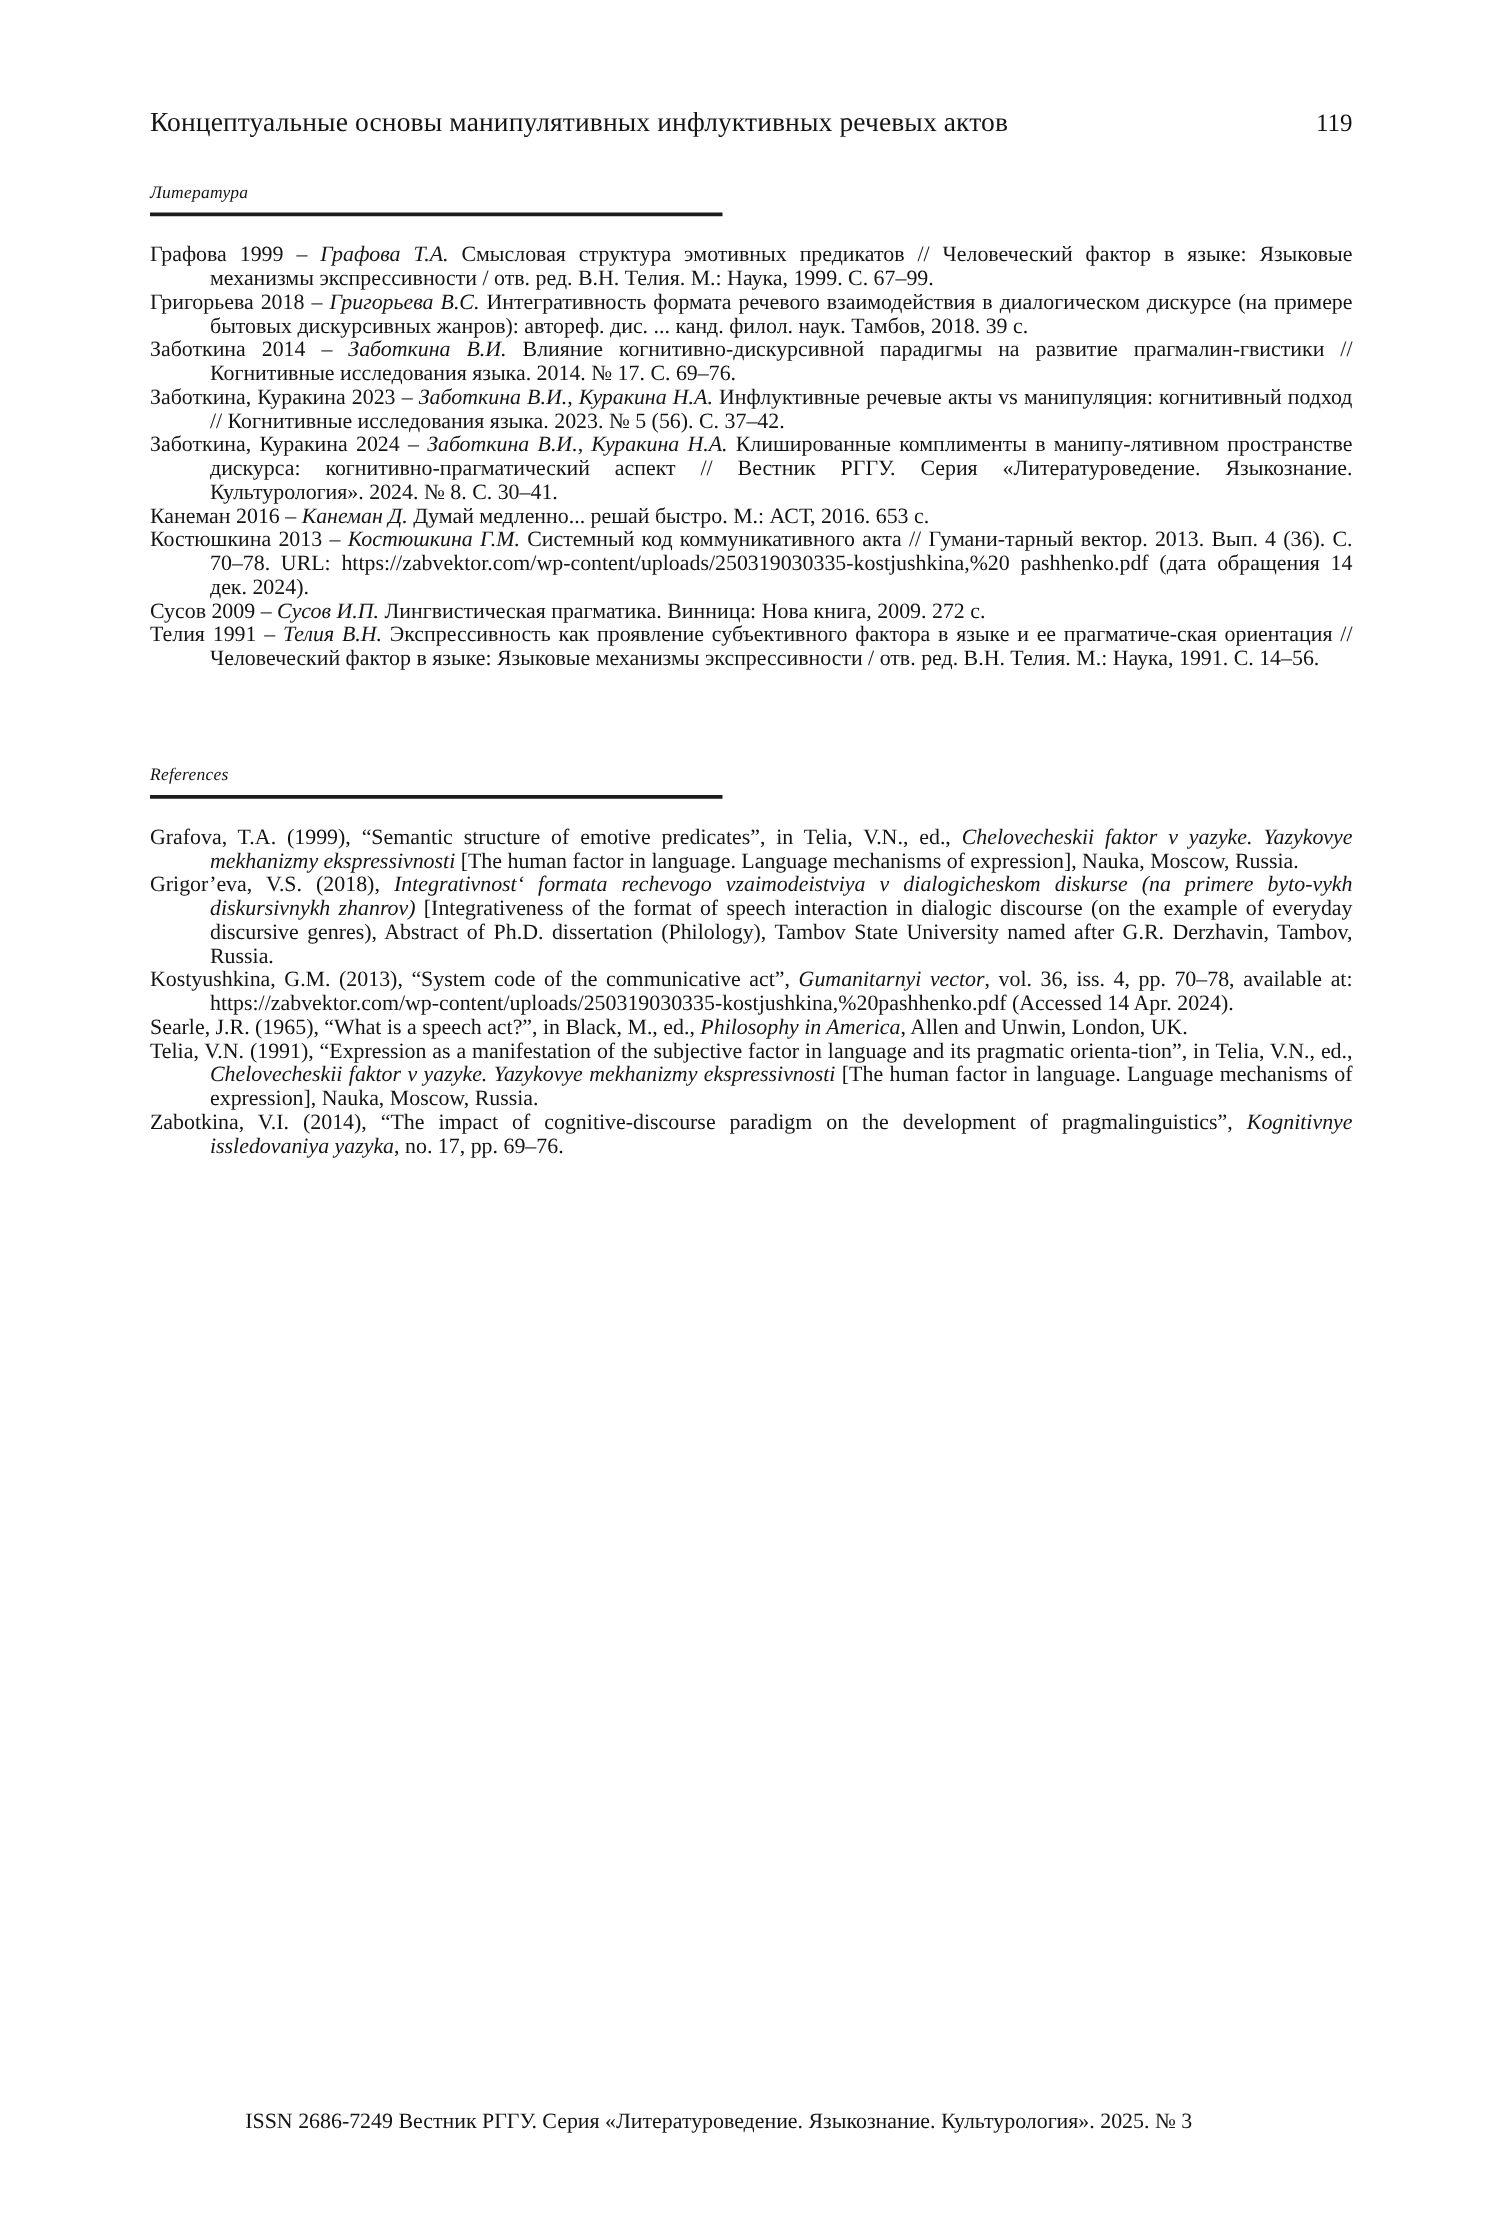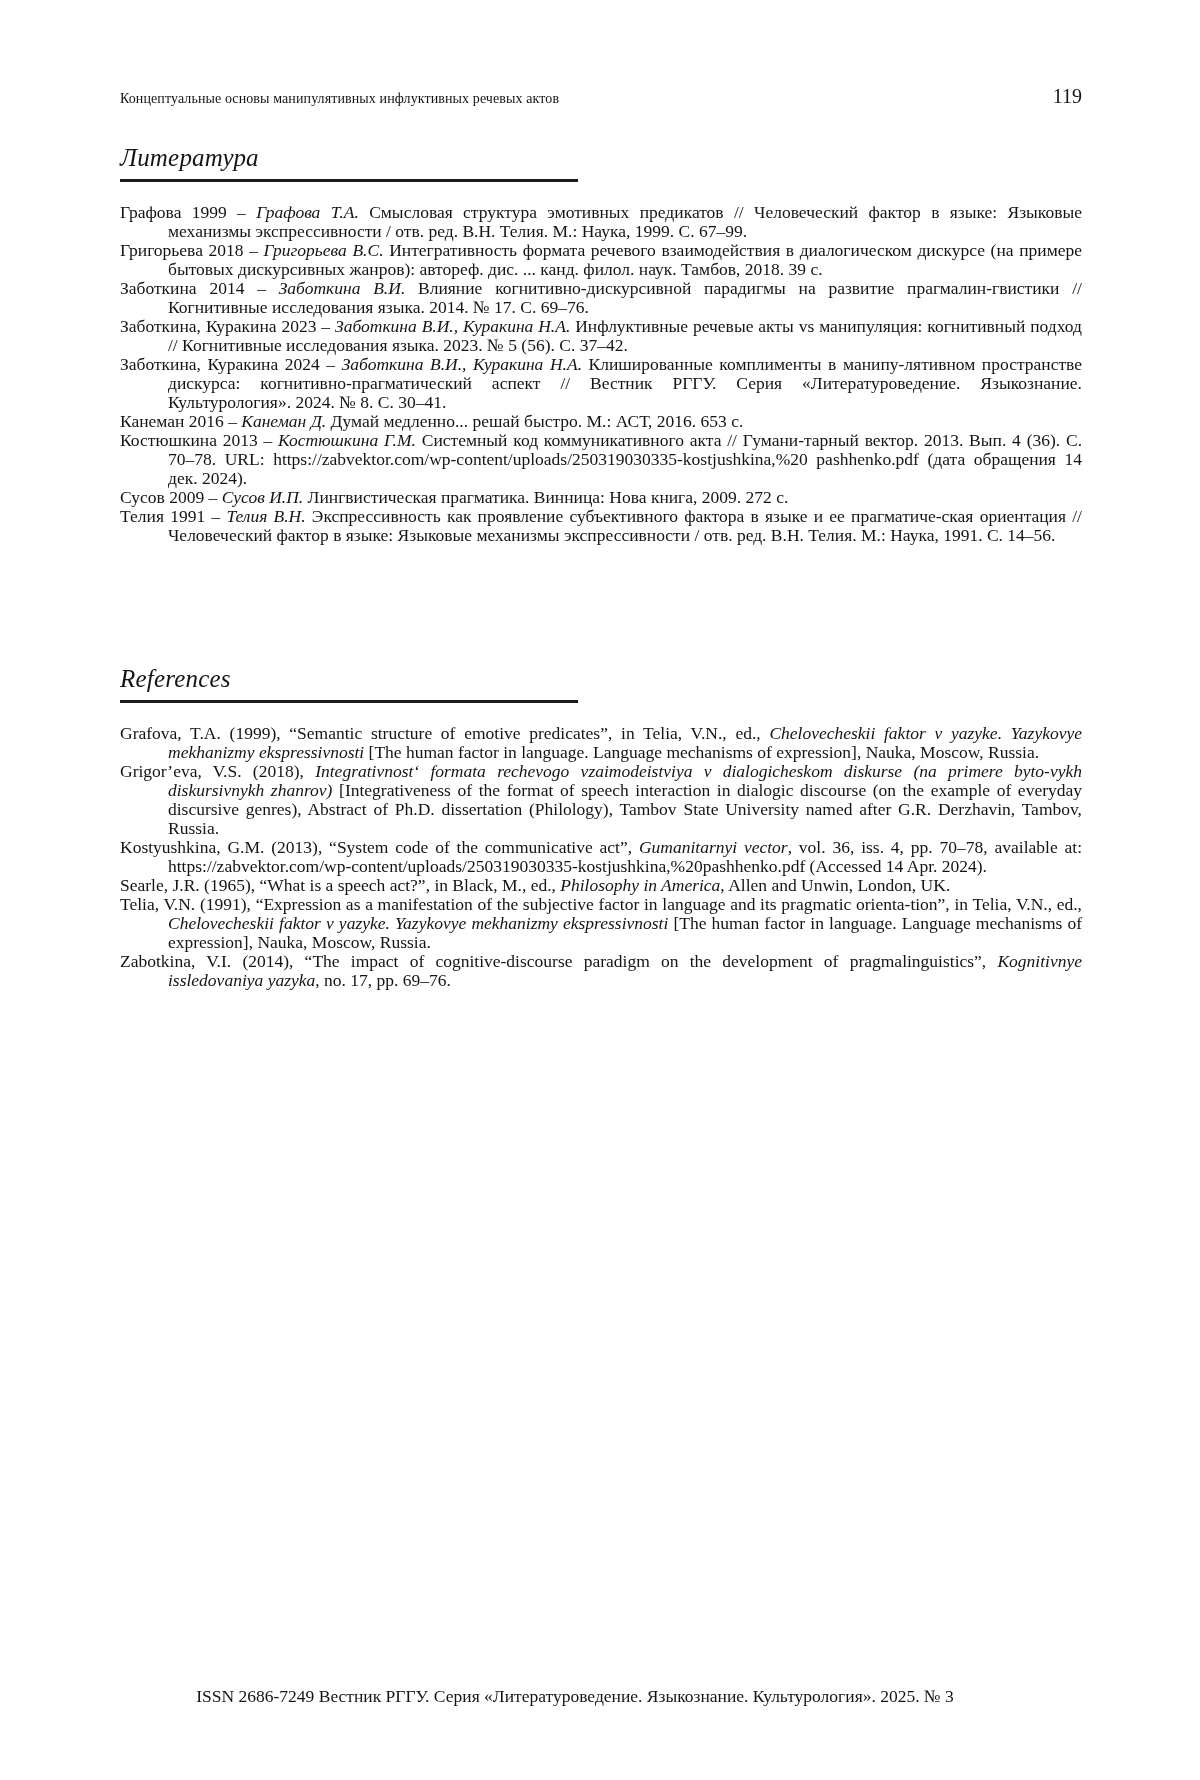--- a/index.html
+++ b/index.html
@@ -11,27 +11,27 @@
     padding: 85px 118px 0 120px;
     background: #ffffff;
     color: #141414;
     font-family: "Liberation Serif", "DejaVu Serif", serif;
   }
   .page-header {
     display: flex;
     justify-content: space-between;
     align-items: baseline;
   }
-  .running-title { font-size: 14px; letter-spacing: 0.1px; }
+  .running-title { font-size: 22px; letter-spacing: 0.1px; }
   .page-number { font-size: 20px; }
   .section { margin-top: 36px; }
-  .section--references { margin-top: 120px; }
+  .section--references { margin-top: 77px; }
   .section-title {
     margin: 0;
-    font-size: 25px;
+    font-size: 14px;
     font-weight: normal;
     font-style: italic;
     letter-spacing: 0.2px;
   }
   .title-rule {
     width: 458px;
     height: 3px;
     background: #1c1c1c;
     margin-top: 7px;
     margin-bottom: 21px;

